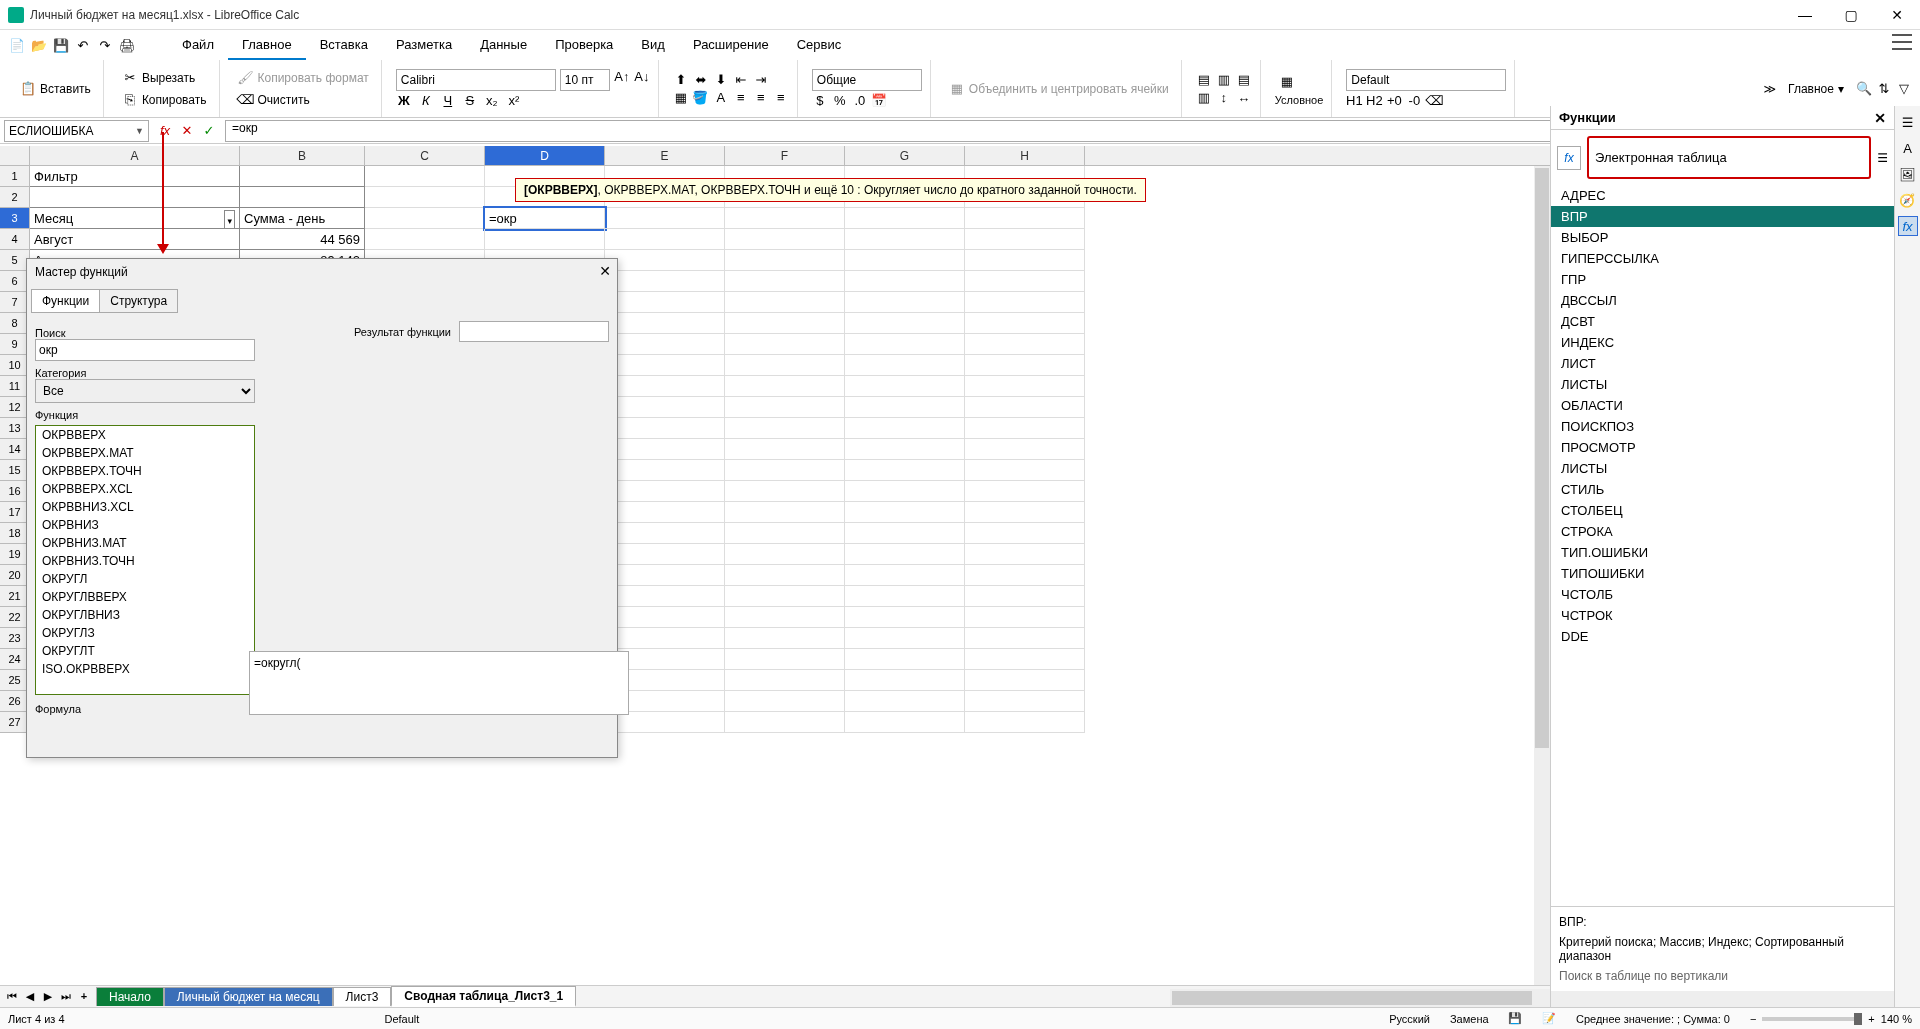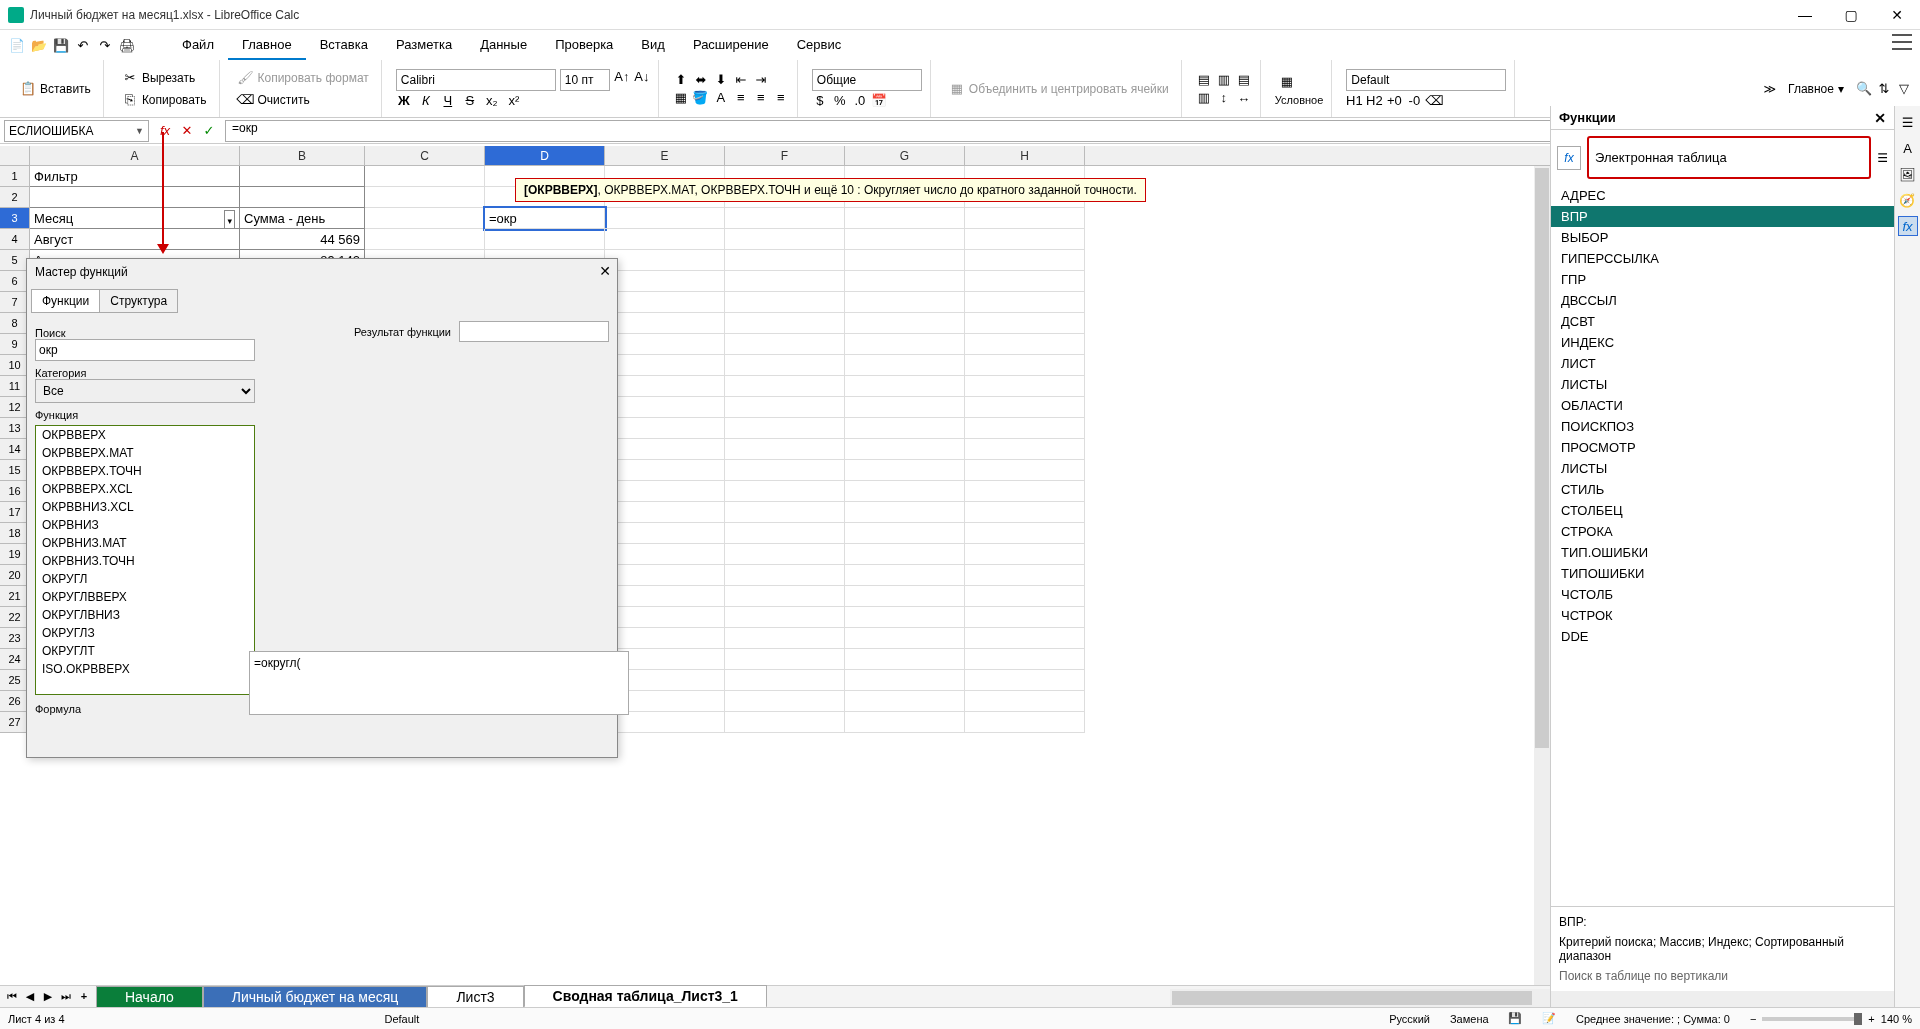--- a/index.html
+++ b/index.html
@@ -88,21 +88,21 @@
 .wizard .btns .chk { font-size: 11px; display: flex; align-items: center; gap: 4px; }
 .wizard .btns button { padding: 4px 16px; font-size: 12px; border: 1px solid #888; background: #f8f8f8; }
 .wizard .btns button.primary { border: 2px solid #2e6bd6; }
 .wizard .btns button:disabled { color: #aaa; }
 .wizard .btns .sp { flex: 1; }
 
 
 .sheettabs { position: absolute; bottom: 22px; left: 0; right: 370px; height: 22px; background: #f4f4f4; border-top: 1px solid #ccc; display: flex; align-items: center; }
 .sheettabs .nav { display: flex; gap: 2px; padding: 0 4px; }
 .sheettabs .nav span { width: 16px; text-align: center; font-size: 11px; }
-.sheettabs .stab { padding: 2px 28px; border: 1px solid #aaa; background: #fff; font-size: 14px; border-bottom: none; }
+.sheettabs .stab { padding: 2px 12px; border: 1px solid #aaa; background: #fff; font-size: 12px; border-bottom: none; }
 .sheettabs .stab.green { background: #0a7e3a; color: #fff; }
 .sheettabs .stab.blue { background: #3b6fb8; color: #fff; }
 .sheettabs .stab.active { font-weight: bold; border-bottom: 2px solid #fff; }
 .sheettabs .hscroll { position: absolute; right: 0; bottom: 0; width: 380px; height: 18px; background: #eee; display: flex; align-items: center; }
 .sheettabs .hscroll .thumb { width: 360px; height: 14px; background: #ccc; margin-left: 2px; }
 
 
 .statusbar { position: absolute; bottom: 0; left: 0; right: 0; height: 22px; border-top: 1px solid #ccc; display: flex; align-items: center; font-size: 11px; padding: 0 8px; gap: 20px; background: #fafafa; }
 .statusbar .sp { flex: 1; }
 .statusbar .zoom { display: flex; align-items: center; gap: 6px; }

